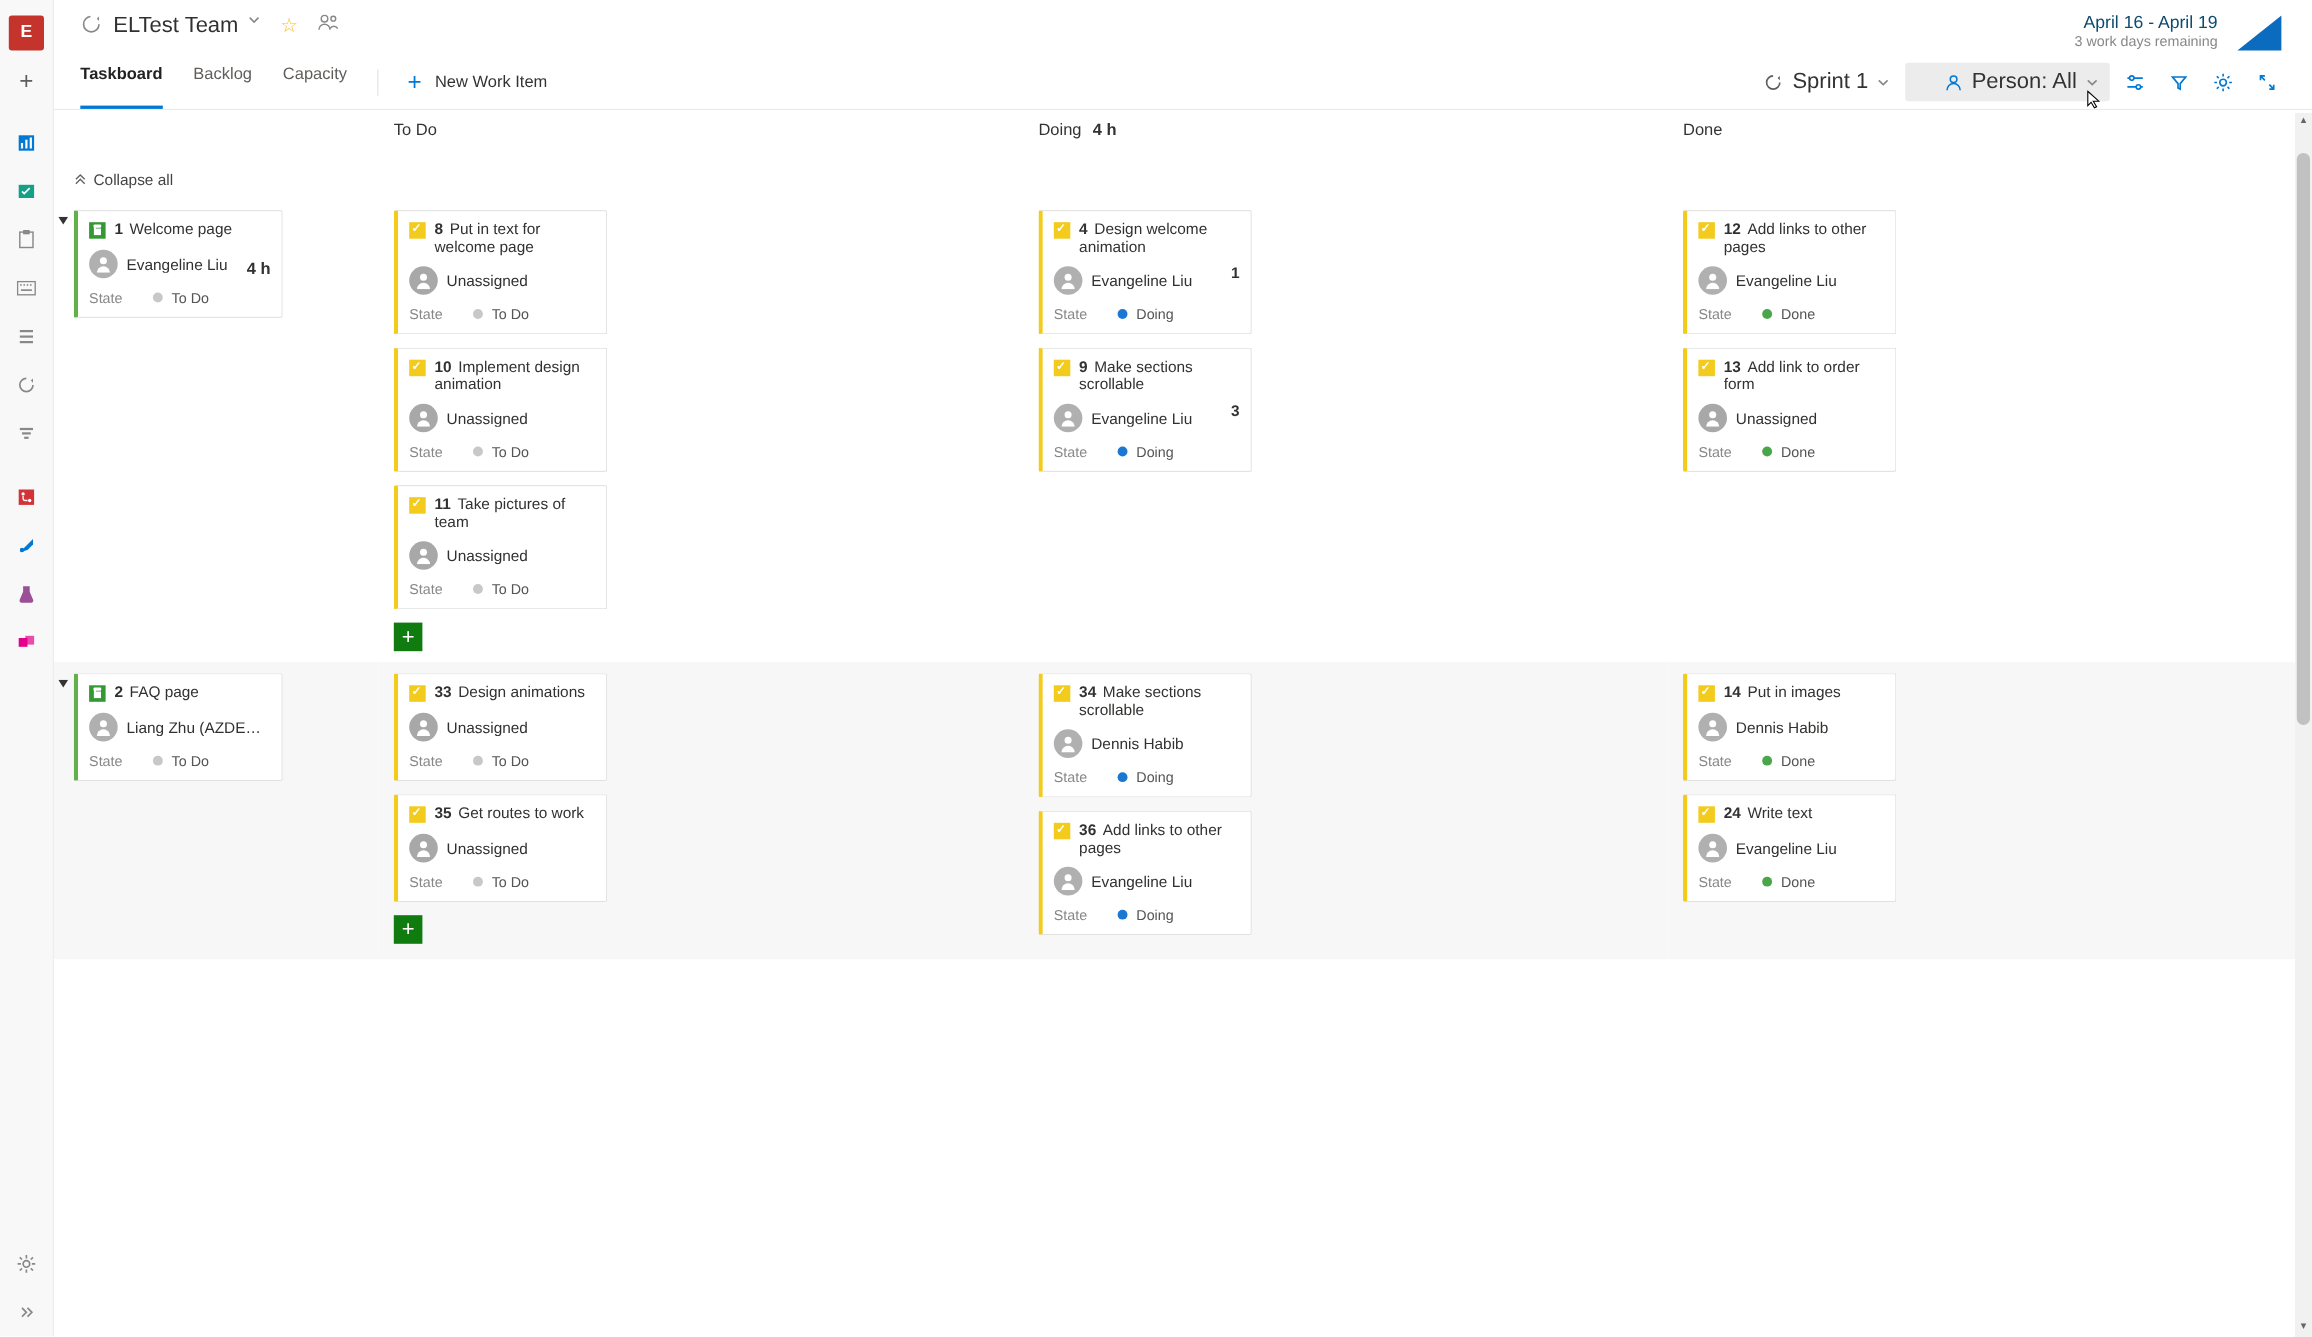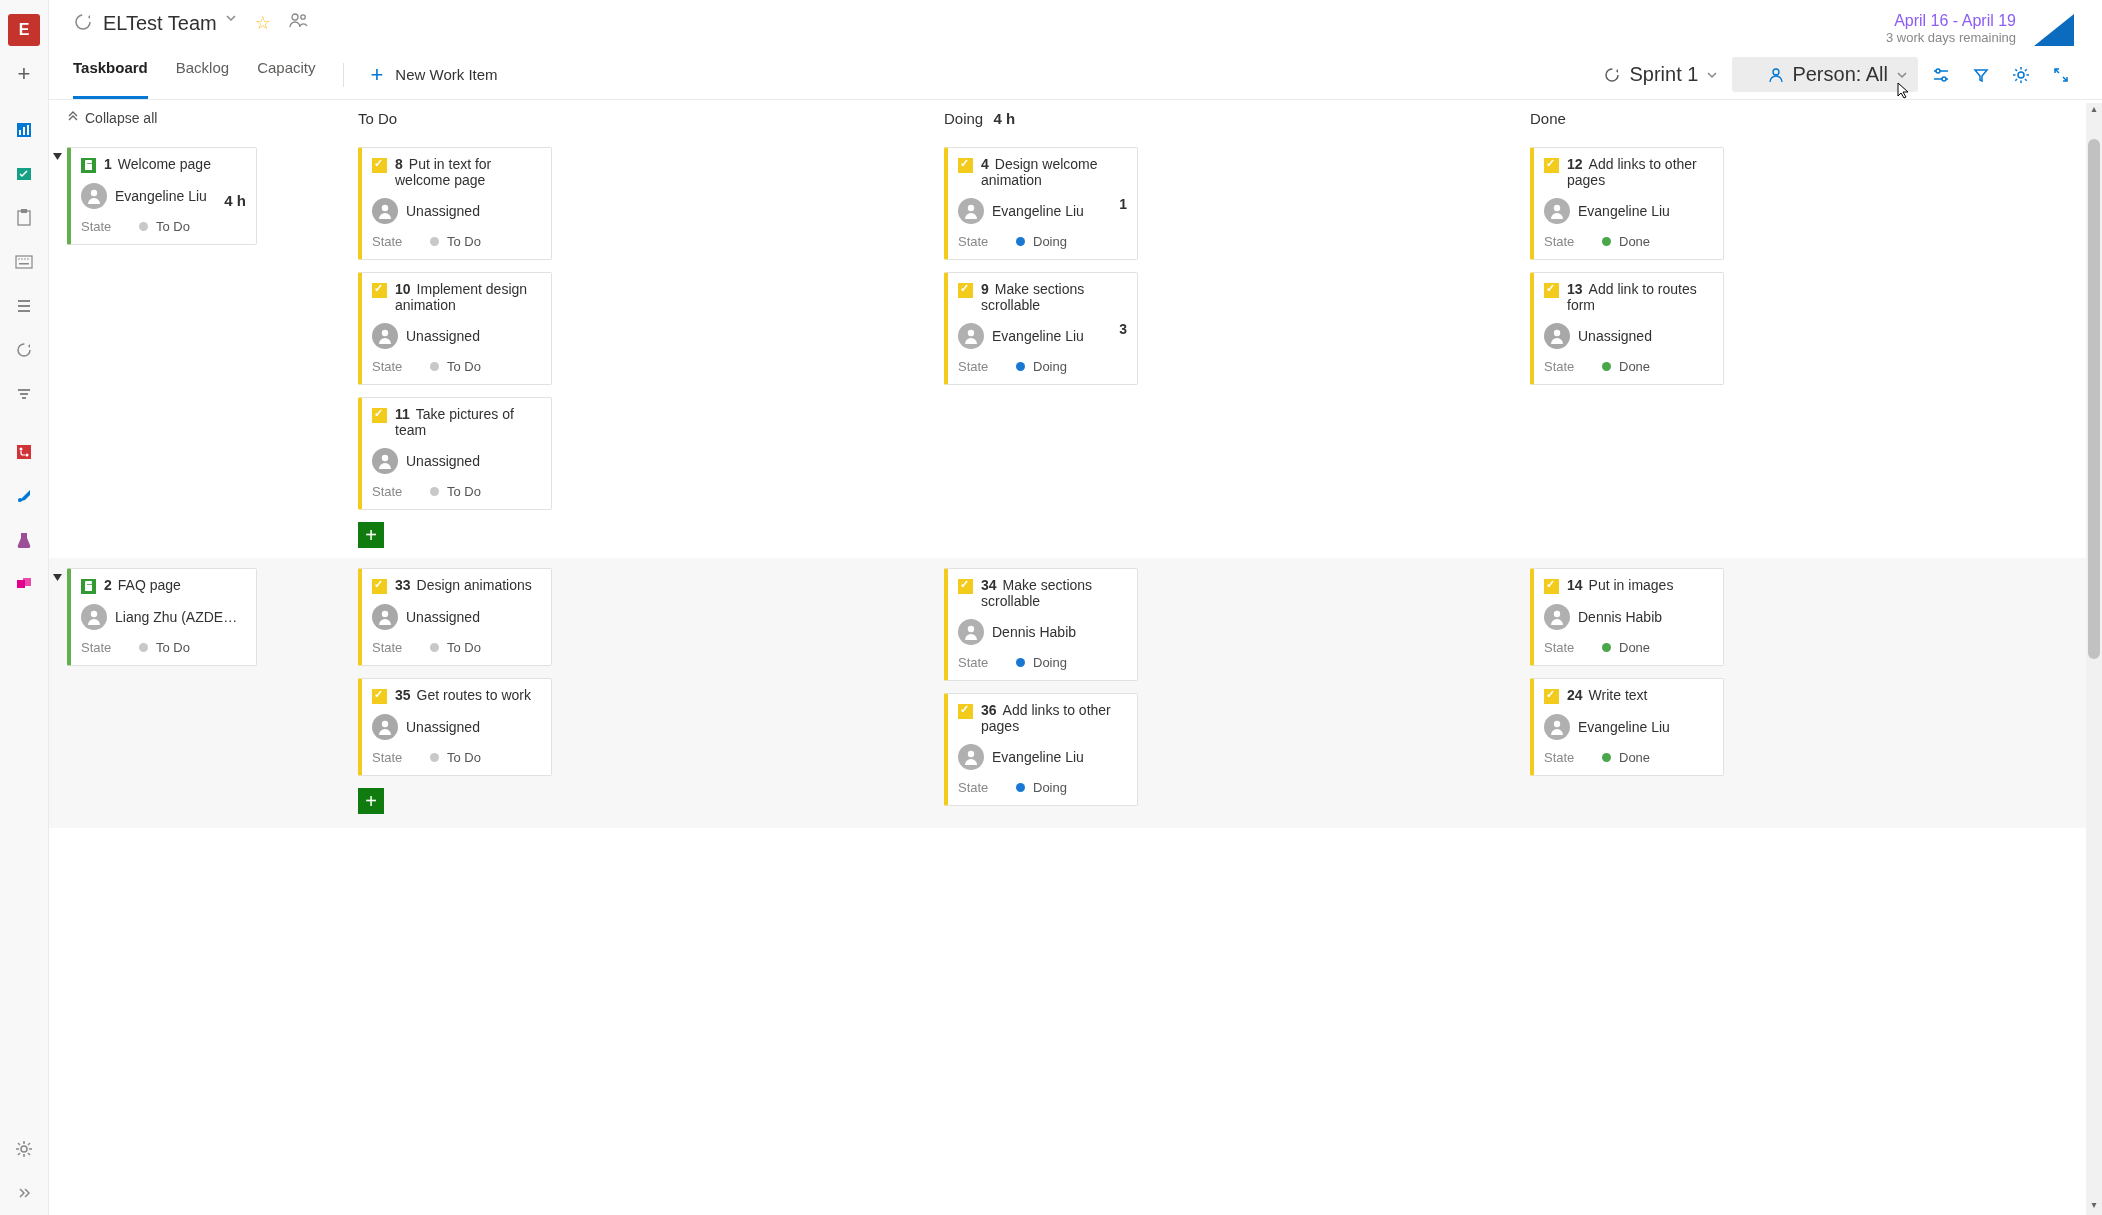--- a/index.html
+++ b/index.html
@@ -17,21 +17,21 @@
 
   
   .header { padding: 12px 24px 0 24px; display: flex; align-items: flex-start; height: 50px; }
   .header .crumb-icon { color: #605e5c; margin-right: 10px; font-size: 18px; }
   .header .title { font-size: 20px; font-weight: 400; margin-right: 8px; }
   .header .chev { color: #888; margin-right: 18px; }
   .header .star { color: #fbc02d; font-size: 18px; margin-right: 18px; }
   .header .team-icon { color: #605e5c; font-size: 16px; }
   .header .spacer { flex: 1; }
   .date-block { text-align: right; margin-right: 10px; }
-  .date-block .range { color: #8b5cf6; font-size: 16px; }
+  .date-block .range { color: #0c4a6e; font-size: 16px; }
   .date-block .remain { color: #888; font-size: 13px; }
   .burndown { width: 48px; height: 38px; margin-left: 4px; }
 
   
   .tabs-row { display: flex; align-items: center; padding: 0 24px; border-bottom: 1px solid #eaeaea; height: 50px; }
   .tab { padding: 0 0 12px 0; margin-right: 28px; font-size: 15px; color: #605e5c; cursor: pointer; border-bottom: 3px solid transparent; height: 100%; display: flex; align-items: center; }
   .tab.active { color: #222; font-weight: 600; border-bottom-color: #0078d4; }
   .vline { width: 1px; height: 24px; background: #e1e1e1; margin: 0 18px 0 0; }
   .new-item { display: flex; align-items: center; color: #333; font-size: 15px; cursor: pointer; }
   .new-item .plus-blue { color: #0078d4; font-size: 22px; font-weight: 300; margin-left: 8px; margin-right: 12px; }
@@ -50,21 +50,21 @@
   .col.swim-even { background: #f7f7f7; }
   .col.swim-odd { background: #fff; }
   .col-pbi.swim-even { background: #f7f7f7; }
   .col-pbi.swim-odd { background: #fff; }
   .col + .col, .col-pbi + .col { border-left: 0px solid #eee; }
 
   
   .colhead-row .col-pbi, .colhead-row .col { background: #fff !important; padding-top: 10px; padding-bottom: 10px; }
   .colhead { font-size: 15px; font-weight: 400; color: #333; }
   .colhead .hrs { font-weight: 600; margin-left: 6px; }
-  .collapse-all { font-size: 14px; color: #444; cursor: pointer; display: flex; align-items: flex-start; }
+  .collapse-all { font-size: 14px; color: #444; cursor: pointer; display: flex; align-items: center; margin-top: 45px; }
   .collapse-all .chv { margin-right: 6px; font-size: 13px; }
 
   .swim-toggle { position: absolute; left: 0; width: 18px; text-align: center; font-size: 11px; color: #555; cursor: pointer; }
 
   
   .card { background: #fff; border: 1px solid #e1e1e1; border-left: 4px solid; border-radius: 2px; margin-bottom: 12px; padding: 8px 10px 10px 10px; position: relative; max-width: 194px; cursor: pointer; }
   .card.pbi { border-left-color: #62b04b; max-width: 190px; }
   .card.task { border-left-color: #f2cb1d; }
   .card .titleline { display: flex; align-items: flex-start; margin-bottom: 10px; }
   .card .typeicon { width: 15px; height: 15px; margin-right: 8px; flex-shrink: 0; margin-top: 2px; }
@@ -503,21 +503,21 @@
 
     <div class="staterow">
                   <span class="lbl">State</span>
                   <span class="statedot done"></span>
                   <span class="stname">Done</span>
                 </div>
   </div>
               <div class="card task">
     <div class="titleline">
       <span class="typeicon task"></span>
-      <span class="ttl"><span class="id">13</span><span>Add link to routes form</span></span>
+      <span class="ttl"><span class="id">13</span><span>Add link to order form</span></span>
     </div>
     <div class="assignee">
                   <span class="avatar unassigned">
                     <svg width="16" height="16">
                       <circle cx="8" cy="5" r="3.2" fill="#fff"></circle>
                       <path d="M2 16 a6 6 0 0 1 12 0" fill="#fff"></path>
                     </svg>
                   </span>
                   <span class="name">Unassigned</span>
                 </div>

